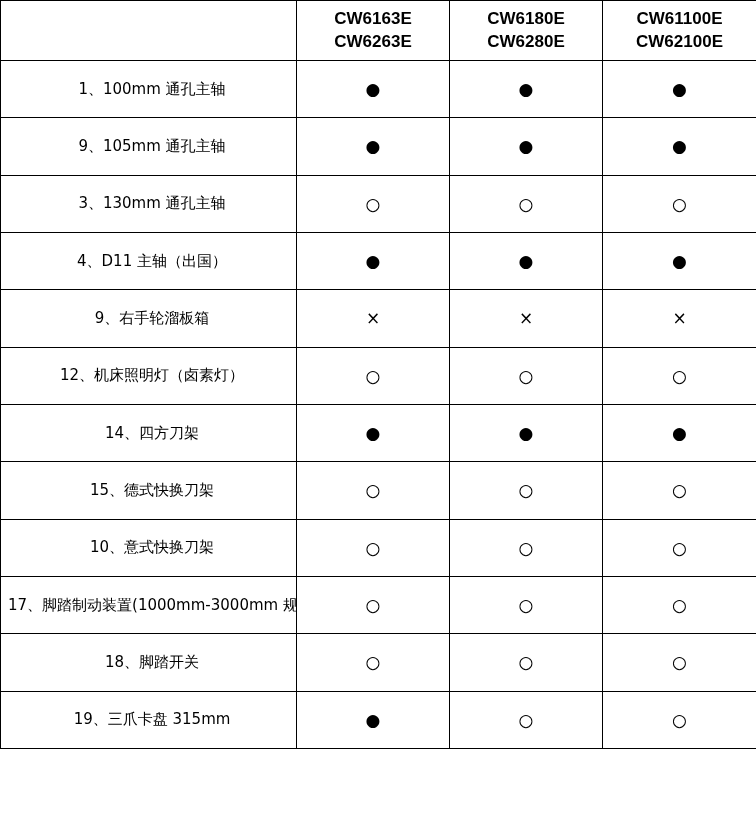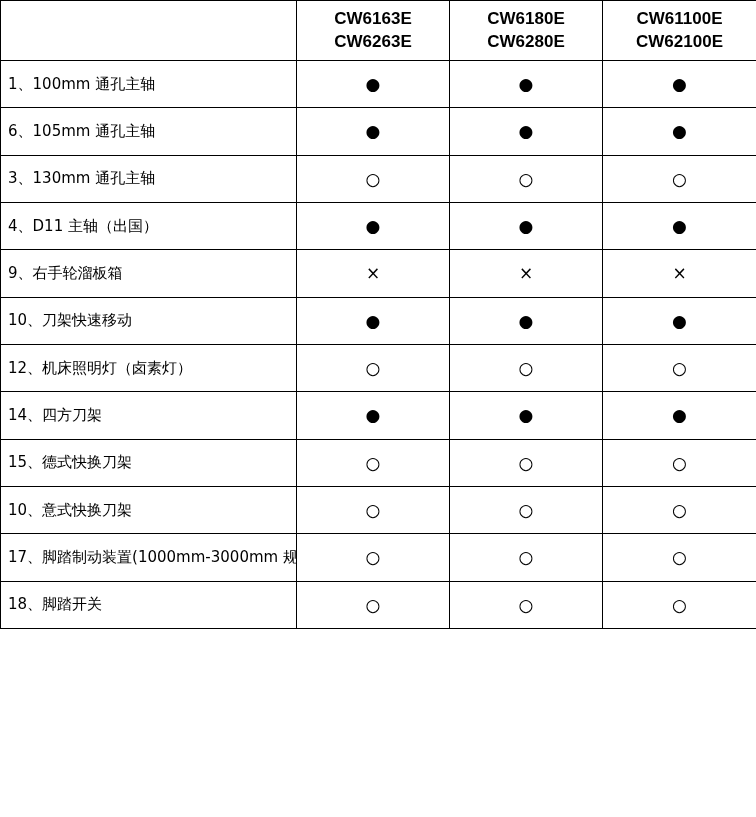--- a/index.html
+++ b/index.html
@@ -4,21 +4,21 @@
 <style>
   html, body {
     margin: 0;
     padding: 0;
     background: #ffffff;
   }
   .tbl {
     border-collapse: collapse;
     table-layout: fixed;
     width: 756px;
-    height: 629px;
+    height: 749px;
     background: #ffffff;
     color: #000000;
   }
   .tbl th, .tbl td {
     border: 1px solid #000000;
     padding: 0;
     overflow: hidden;
   }
   .col-label  { width: 296px; }
   .col-model  { width: 153px; }
@@ -32,21 +32,21 @@
     font-size: 17px;
     line-height: 1.35;
     text-align: center;
     vertical-align: middle;
     white-space: pre-line;
     color: #000000;
   }
   td.label-cell {
     font-family: "DejaVu Sans", sans-serif;
     font-size: 15px;
-    text-align: left;
+    text-align: center;
     vertical-align: middle;
     padding-left: 7px;
     white-space: nowrap;
     color: #000000;
   }
   td.sym-cell {
     font-family: "DejaVu Sans", sans-serif;
     font-size: 17px;
     text-align: center;
     vertical-align: middle;
@@ -75,21 +75,21 @@
     </tr>
   </thead>
   <tbody id="tbody">
       <tr>
         <td class="label-cell">1、100mm 通孔主轴</td>
         <td class="sym-cell">●</td>
         <td class="sym-cell">●</td>
         <td class="sym-cell">●</td>
       </tr>
       <tr>
-        <td class="label-cell">6、105mm 通孔主轴</td>
+        <td class="label-cell">9、105mm 通孔主轴</td>
         <td class="sym-cell">●</td>
         <td class="sym-cell">●</td>
         <td class="sym-cell">●</td>
       </tr>
       <tr>
         <td class="label-cell">3、130mm 通孔主轴</td>
         <td class="sym-cell">○</td>
         <td class="sym-cell">○</td>
         <td class="sym-cell">○</td>
       </tr>
@@ -97,26 +97,20 @@
         <td class="label-cell">4、D11 主轴（出国）</td>
         <td class="sym-cell">●</td>
         <td class="sym-cell">●</td>
         <td class="sym-cell">●</td>
       </tr>
       <tr>
         <td class="label-cell">9、右手轮溜板箱</td>
         <td class="sym-cell">×</td>
         <td class="sym-cell">×</td>
         <td class="sym-cell">×</td>
-      </tr>
-      <tr>
-        <td class="label-cell">10、刀架快速移动</td>
-        <td class="sym-cell">●</td>
-        <td class="sym-cell">●</td>
-        <td class="sym-cell">●</td>
       </tr>
       <tr>
         <td class="label-cell">12、机床照明灯（卤素灯）</td>
         <td class="sym-cell">○</td>
         <td class="sym-cell">○</td>
         <td class="sym-cell">○</td>
       </tr>
       <tr>
         <td class="label-cell">14、四方刀架</td>
         <td class="sym-cell">●</td>
@@ -140,14 +134,20 @@
         <td class="sym-cell">○</td>
         <td class="sym-cell">○</td>
         <td class="sym-cell">○</td>
       </tr>
       <tr>
         <td class="label-cell">18、脚踏开关</td>
         <td class="sym-cell">○</td>
         <td class="sym-cell">○</td>
         <td class="sym-cell">○</td>
       </tr>
+      <tr>
+        <td class="label-cell">19、三爪卡盘 315mm</td>
+        <td class="sym-cell">●</td>
+        <td class="sym-cell">○</td>
+        <td class="sym-cell">○</td>
+      </tr>
     </tbody>
 </table>
 
 </body></html>

